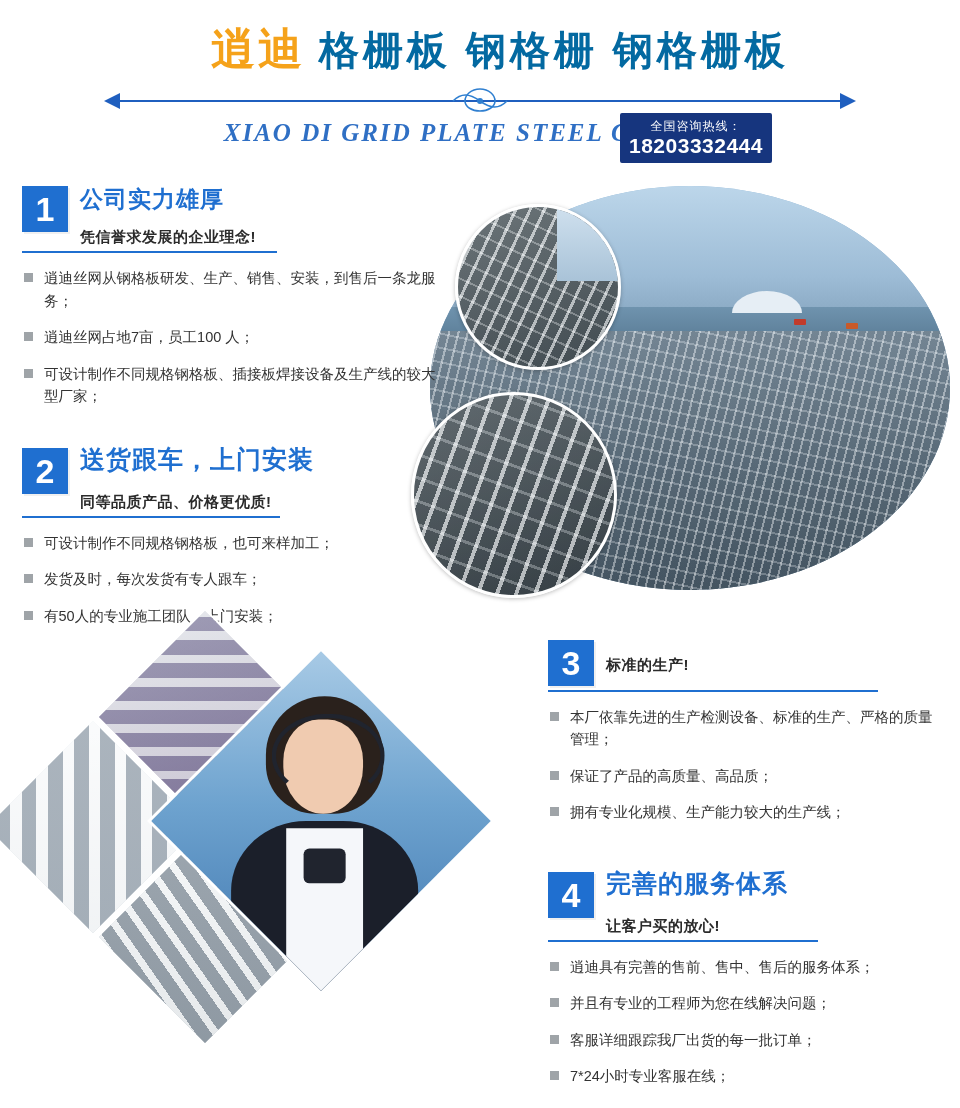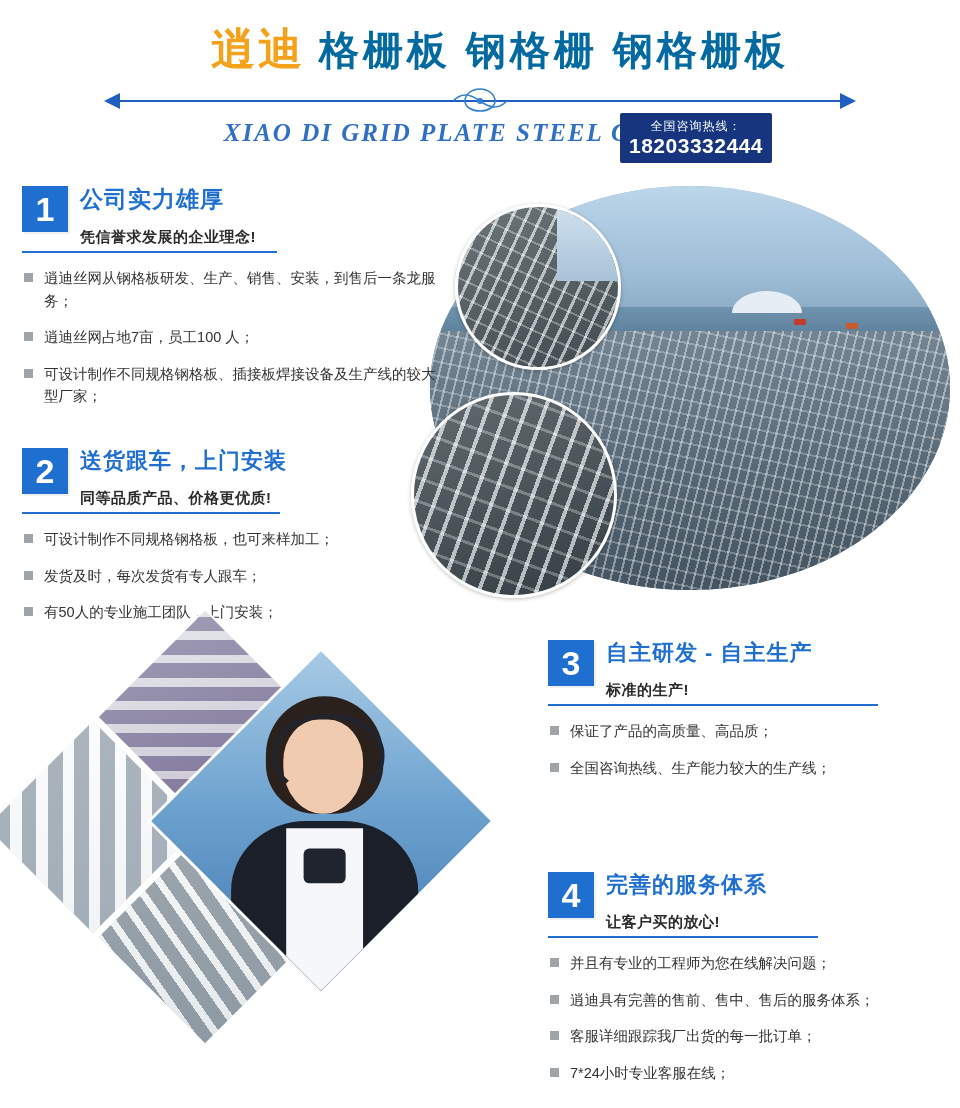--- a/index.html
+++ b/index.html
@@ -79,21 +79,21 @@
     color:#fff;font-size:34px;font-weight:bold;
     display:flex;align-items:center;justify-content:center;
     box-shadow:2px 2px 0 rgba(0,0,0,0.06);
     flex:0 0 auto;
   }
   .numbox.b2{background:#1f6fd0;}
   .head-texts{margin-left:12px;padding-top:0px;}
   .head-main{
     font-size:23px;font-weight:bold;color:#1f6fd0;letter-spacing:1px;line-height:1.15;
   }
-  .head-main.big{font-size:22px;}
+  .head-main.big{font-size:25px;font-family:Liberation Mono, monospace;}
   .head-sub{
     font-size:15px;font-weight:bold;color:#2b2b2b;margin-top:16px;letter-spacing:0.5px;
   }
   .head-underline{
     height:2px;background:#1f6fd0;margin-top:4px;
   }
 
   
   ul.blist{list-style:none;margin:14px 0 0 0;padding:0;}
   ul.blist li{
@@ -345,39 +345,39 @@
       <div class="headset"></div>
       <div class="person-tie"></div>
     </div>
   </div>
 </div>
 
 <div class="block3">
   <div class="sec-head">
     <div class="numbox">3</div>
     <div class="head-texts">
-      <div class="head-main big">自主研发 - 自主生产</div>
       <div class="head-sub">标准的生产!</div>
     </div>
   </div>
   <div class="head-underline" style="width:330px;"></div>
   <ul class="blist">
+    <li>本厂依靠先进的生产检测设备、标准的生产、严格的质量管理；</li>
     <li>保证了产品的高质量、高品质；</li>
-    <li>全国咨询热线、生产能力较大的生产线；</li>
+    <li>拥有专业化规模、生产能力较大的生产线；</li>
   </ul>
 </div>
 
 <div class="block4">
   <div class="sec-head">
     <div class="numbox">4</div>
     <div class="head-texts">
       <div class="head-main big">完善的服务体系</div>
       <div class="head-sub">让客户买的放心!</div>
     </div>
   </div>
   <div class="head-underline" style="width:270px;"></div>
   <ul class="blist">
+    <li>逍迪具有完善的售前、售中、售后的服务体系；</li>
     <li>并且有专业的工程师为您在线解决问题；</li>
-    <li>逍迪具有完善的售前、售中、售后的服务体系；</li>
     <li>客服详细跟踪我厂出货的每一批订单；</li>
     <li>7*24小时专业客服在线；</li>
   </ul>
 </div>
 
 </body></html>

